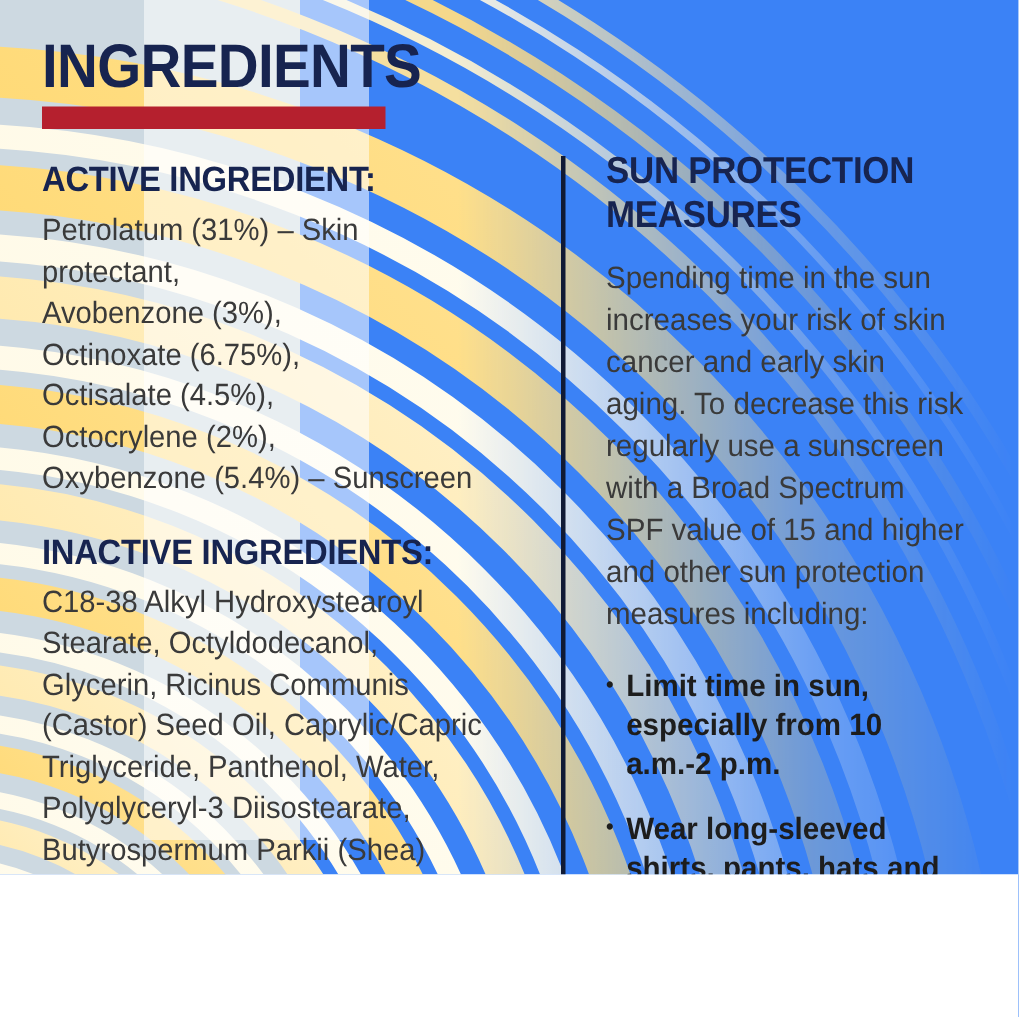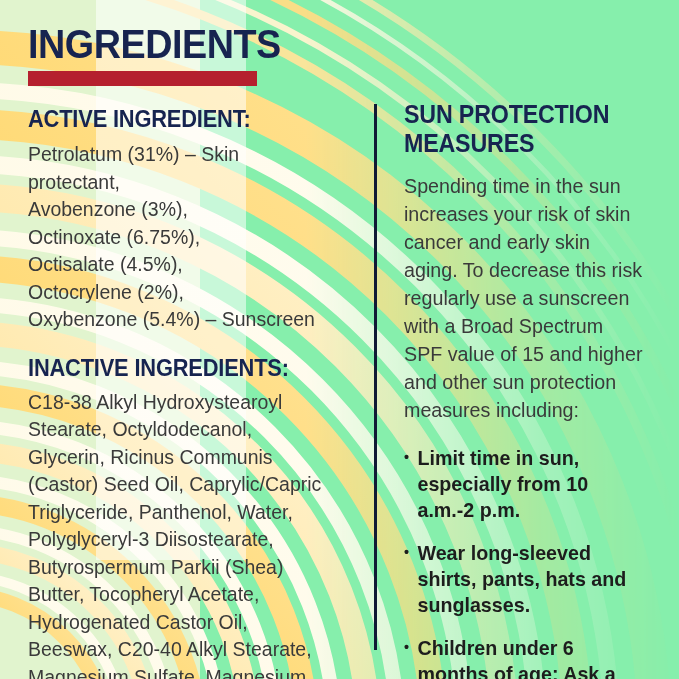--- a/index.html
+++ b/index.html
@@ -6,22 +6,22 @@
     margin: 0;
     padding: 0;
     background: #ffffff;
   }
   body {
     font-family: "Liberation Sans", sans-serif;
   }
   #page {
     position: relative;
     width: 679px;
-    height: 679px;
-    background: #86efac;
+    height: 583px;
+    background: #3b82f6;
     overflow: hidden;
   }
 
   
   #bg-swirls {
     position: absolute;
     left: 0;
     top: 0;
     width: 679px;
     height: 679px;

